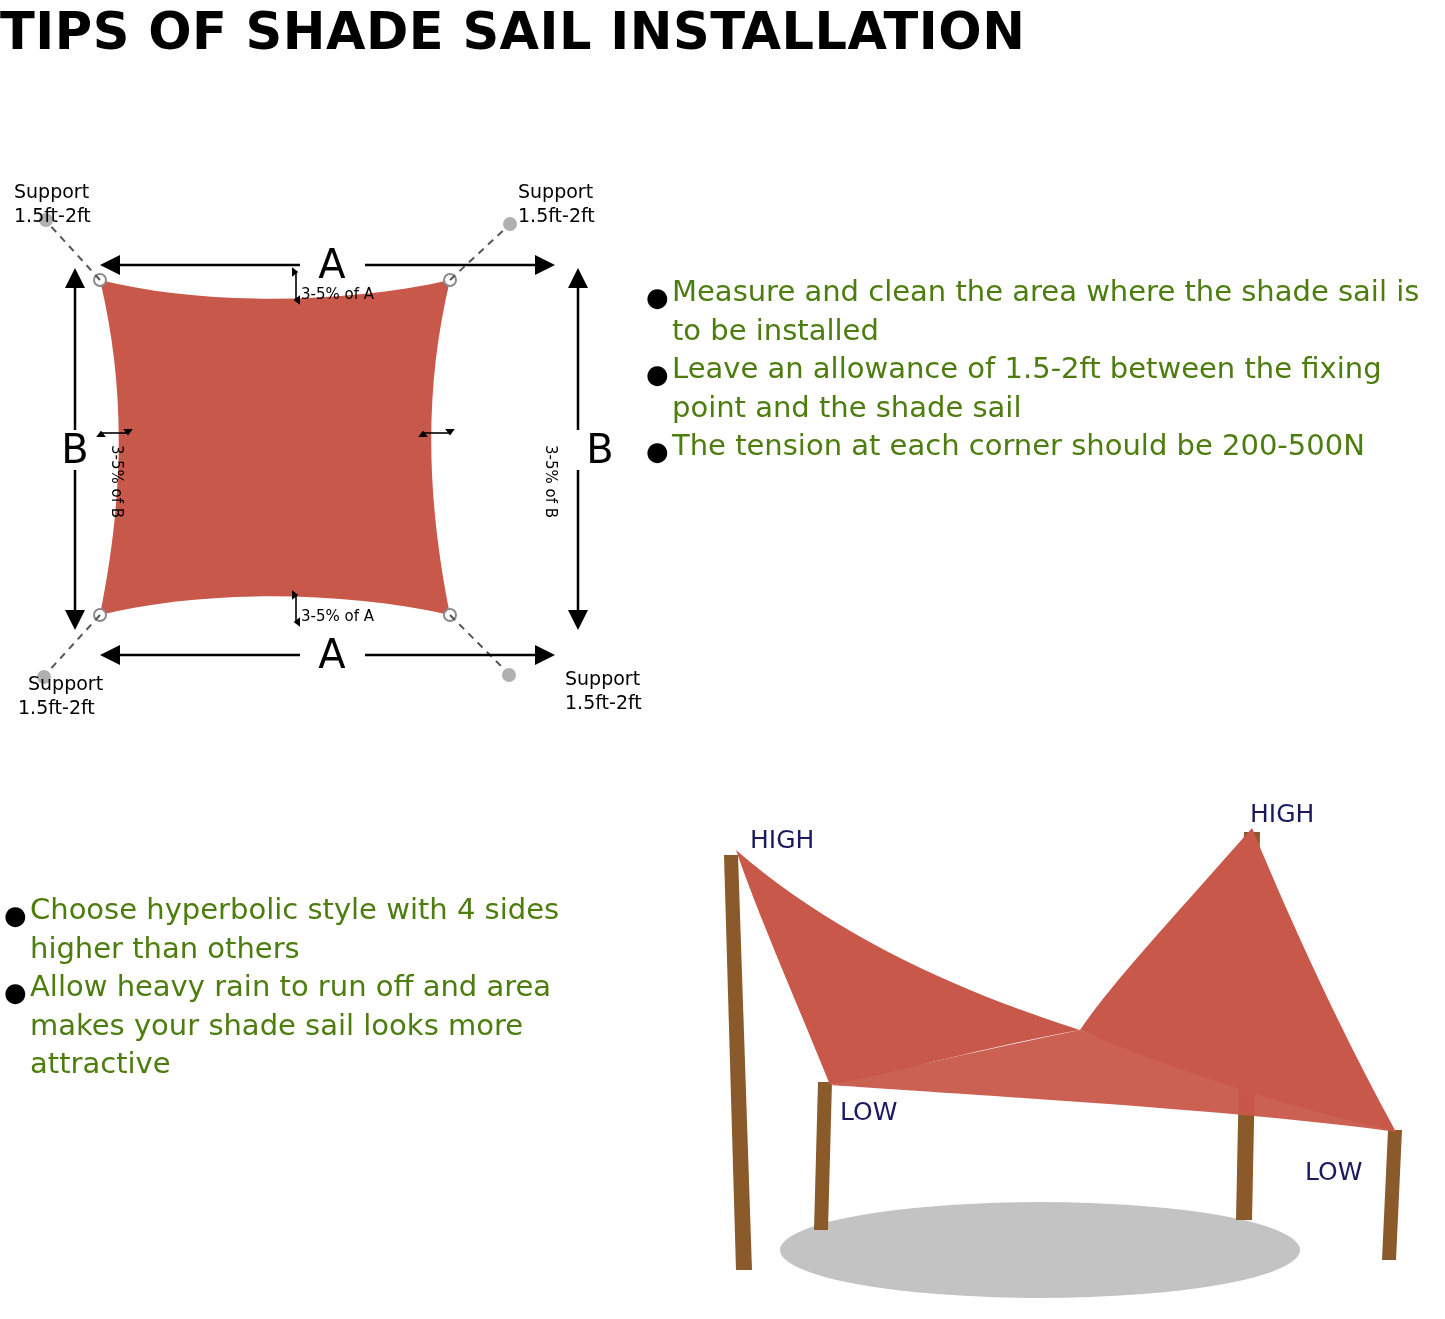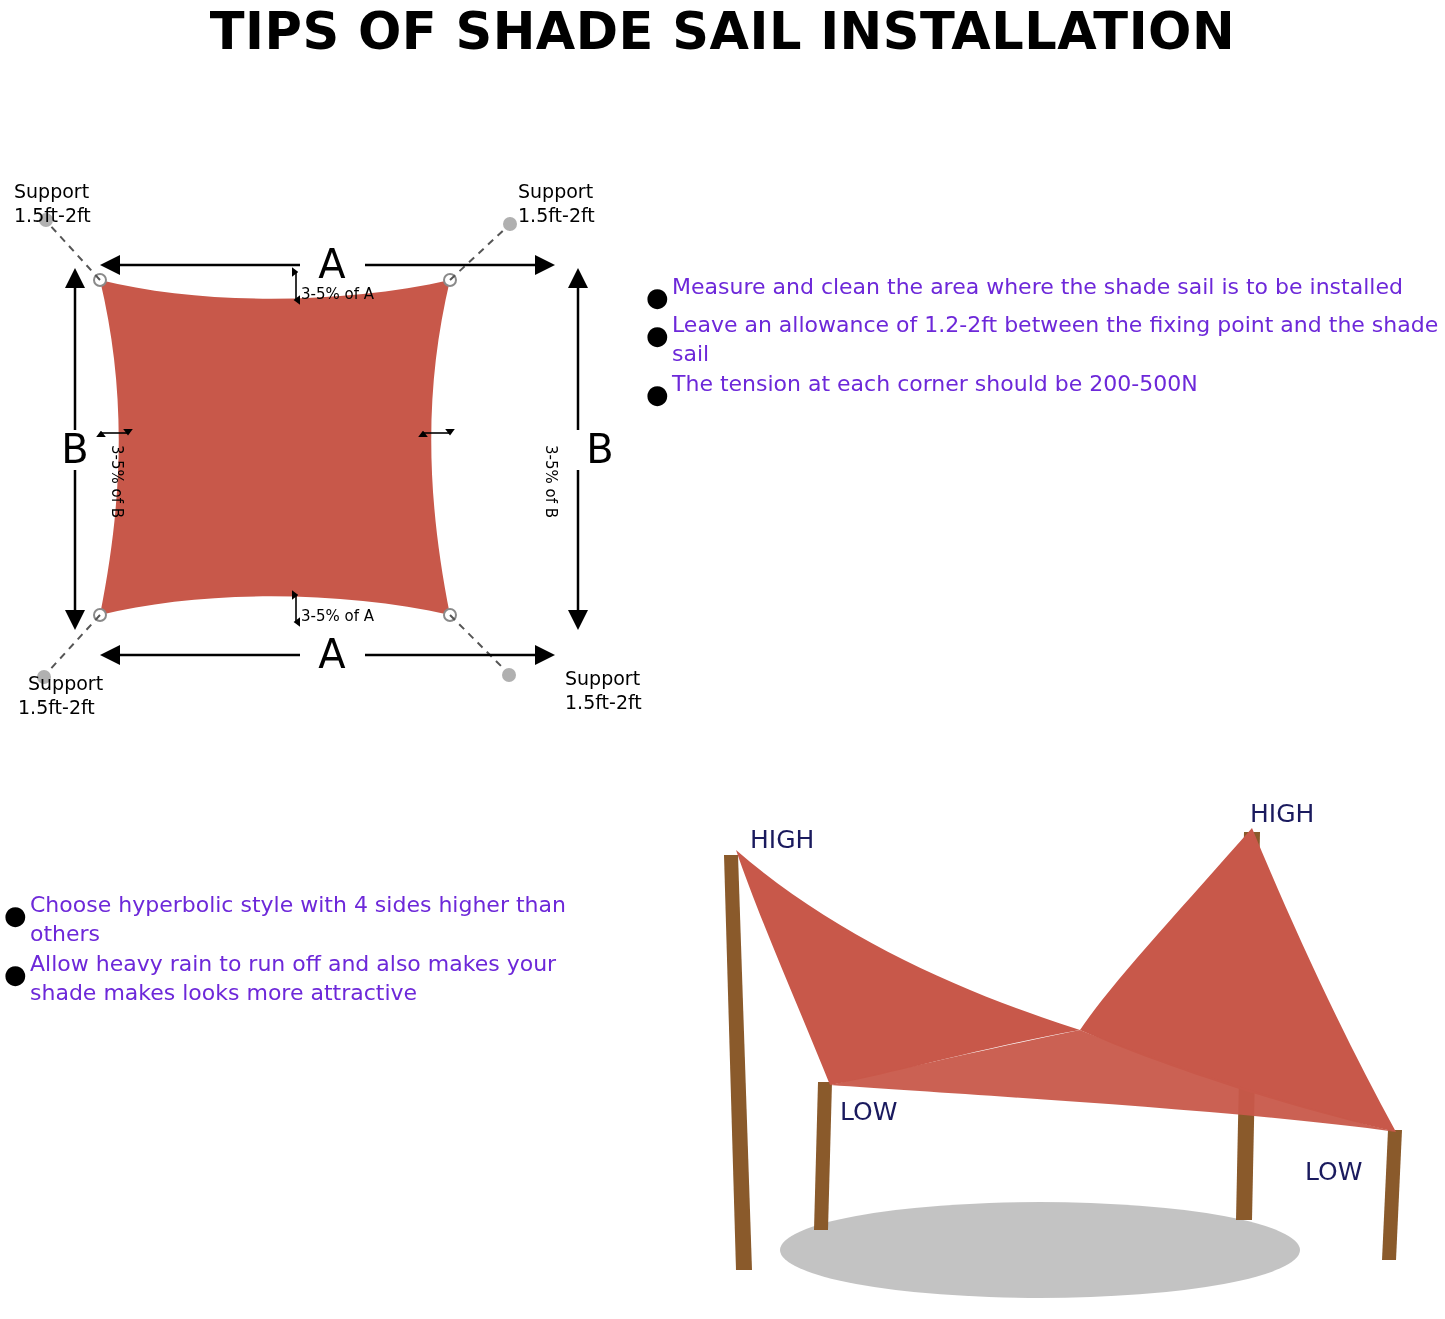--- a/index.html
+++ b/index.html
@@ -15,21 +15,21 @@
     color: #000000;
     overflow: hidden;
   }
 
   
   .title {
     position: absolute;
     top: 2px;
     left: 0;
     width: 1445px;
-    text-align: center;
+    text-align: left;
     font-family: "DejaVu Sans", sans-serif;
     font-weight: bold;
     font-size: 51px;
     letter-spacing: 0.5px;
     white-space: nowrap;
   }
 
   
   .rect-diagram {
     position: absolute;
@@ -50,23 +50,23 @@
   }
   .bullets .dot {
     width: 26px;
     flex: 0 0 26px;
     font-size: 26px;
     line-height: 1;
     padding-top: 12px;
     color: #000;
   }
   .bullets .txt {
-    font-size: 22px;
+    font-size: 29px;
     line-height: 1.33;
-    color: #6d28d9;
+    color: #4d7c0f;
   }
 
   #bullets-right {
     left: 646px;
     top: 272px;
     width: 800px;
   }
   #bullets-right .txt { width: 770px; }
 
   #bullets-left {
@@ -193,36 +193,36 @@
   </svg>
 </div>
 
 <div class="bullets" id="bullets-right">
   <div class="row">
     <span class="dot">●</span>
     <span class="txt">Measure and clean the area where the shade sail is to be installed</span>
   </div>
   <div class="row">
     <span class="dot">●</span>
-    <span class="txt">Leave an allowance of 1.2-2ft between the fixing point and the shade sail</span>
+    <span class="txt">Leave an allowance of 1.5-2ft between the fixing point and the shade sail</span>
   </div>
   <div class="row">
     <span class="dot">●</span>
     <span class="txt">The tension at each corner should be 200-500N</span>
   </div>
 </div>
 
 <div class="bullets" id="bullets-left">
   <div class="row">
     <span class="dot">●</span>
     <span class="txt">Choose hyperbolic style with 4 sides higher than others</span>
   </div>
   <div class="row">
     <span class="dot">●</span>
-    <span class="txt">Allow heavy rain to run off and also makes your shade makes looks more attractive</span>
+    <span class="txt">Allow heavy rain to run off and area makes your shade sail looks more attractive</span>
   </div>
 </div>
 
 <div class="sail-illo">
   <svg width="805" height="539" viewBox="0 0 805 539" xmlns="http://www.w3.org/2000/svg">
 
     <ellipse cx="400" cy="470" rx="260" ry="48" fill="#b9b9b9" opacity="0.85"></ellipse>
     <rect x="180" y="430" width="430" height="80" fill="#b9b9b9" opacity="0.0"></rect>
 
     <polygon points="84,75 98,75 112,490 96,490" fill="#8a5a2b"></polygon>

